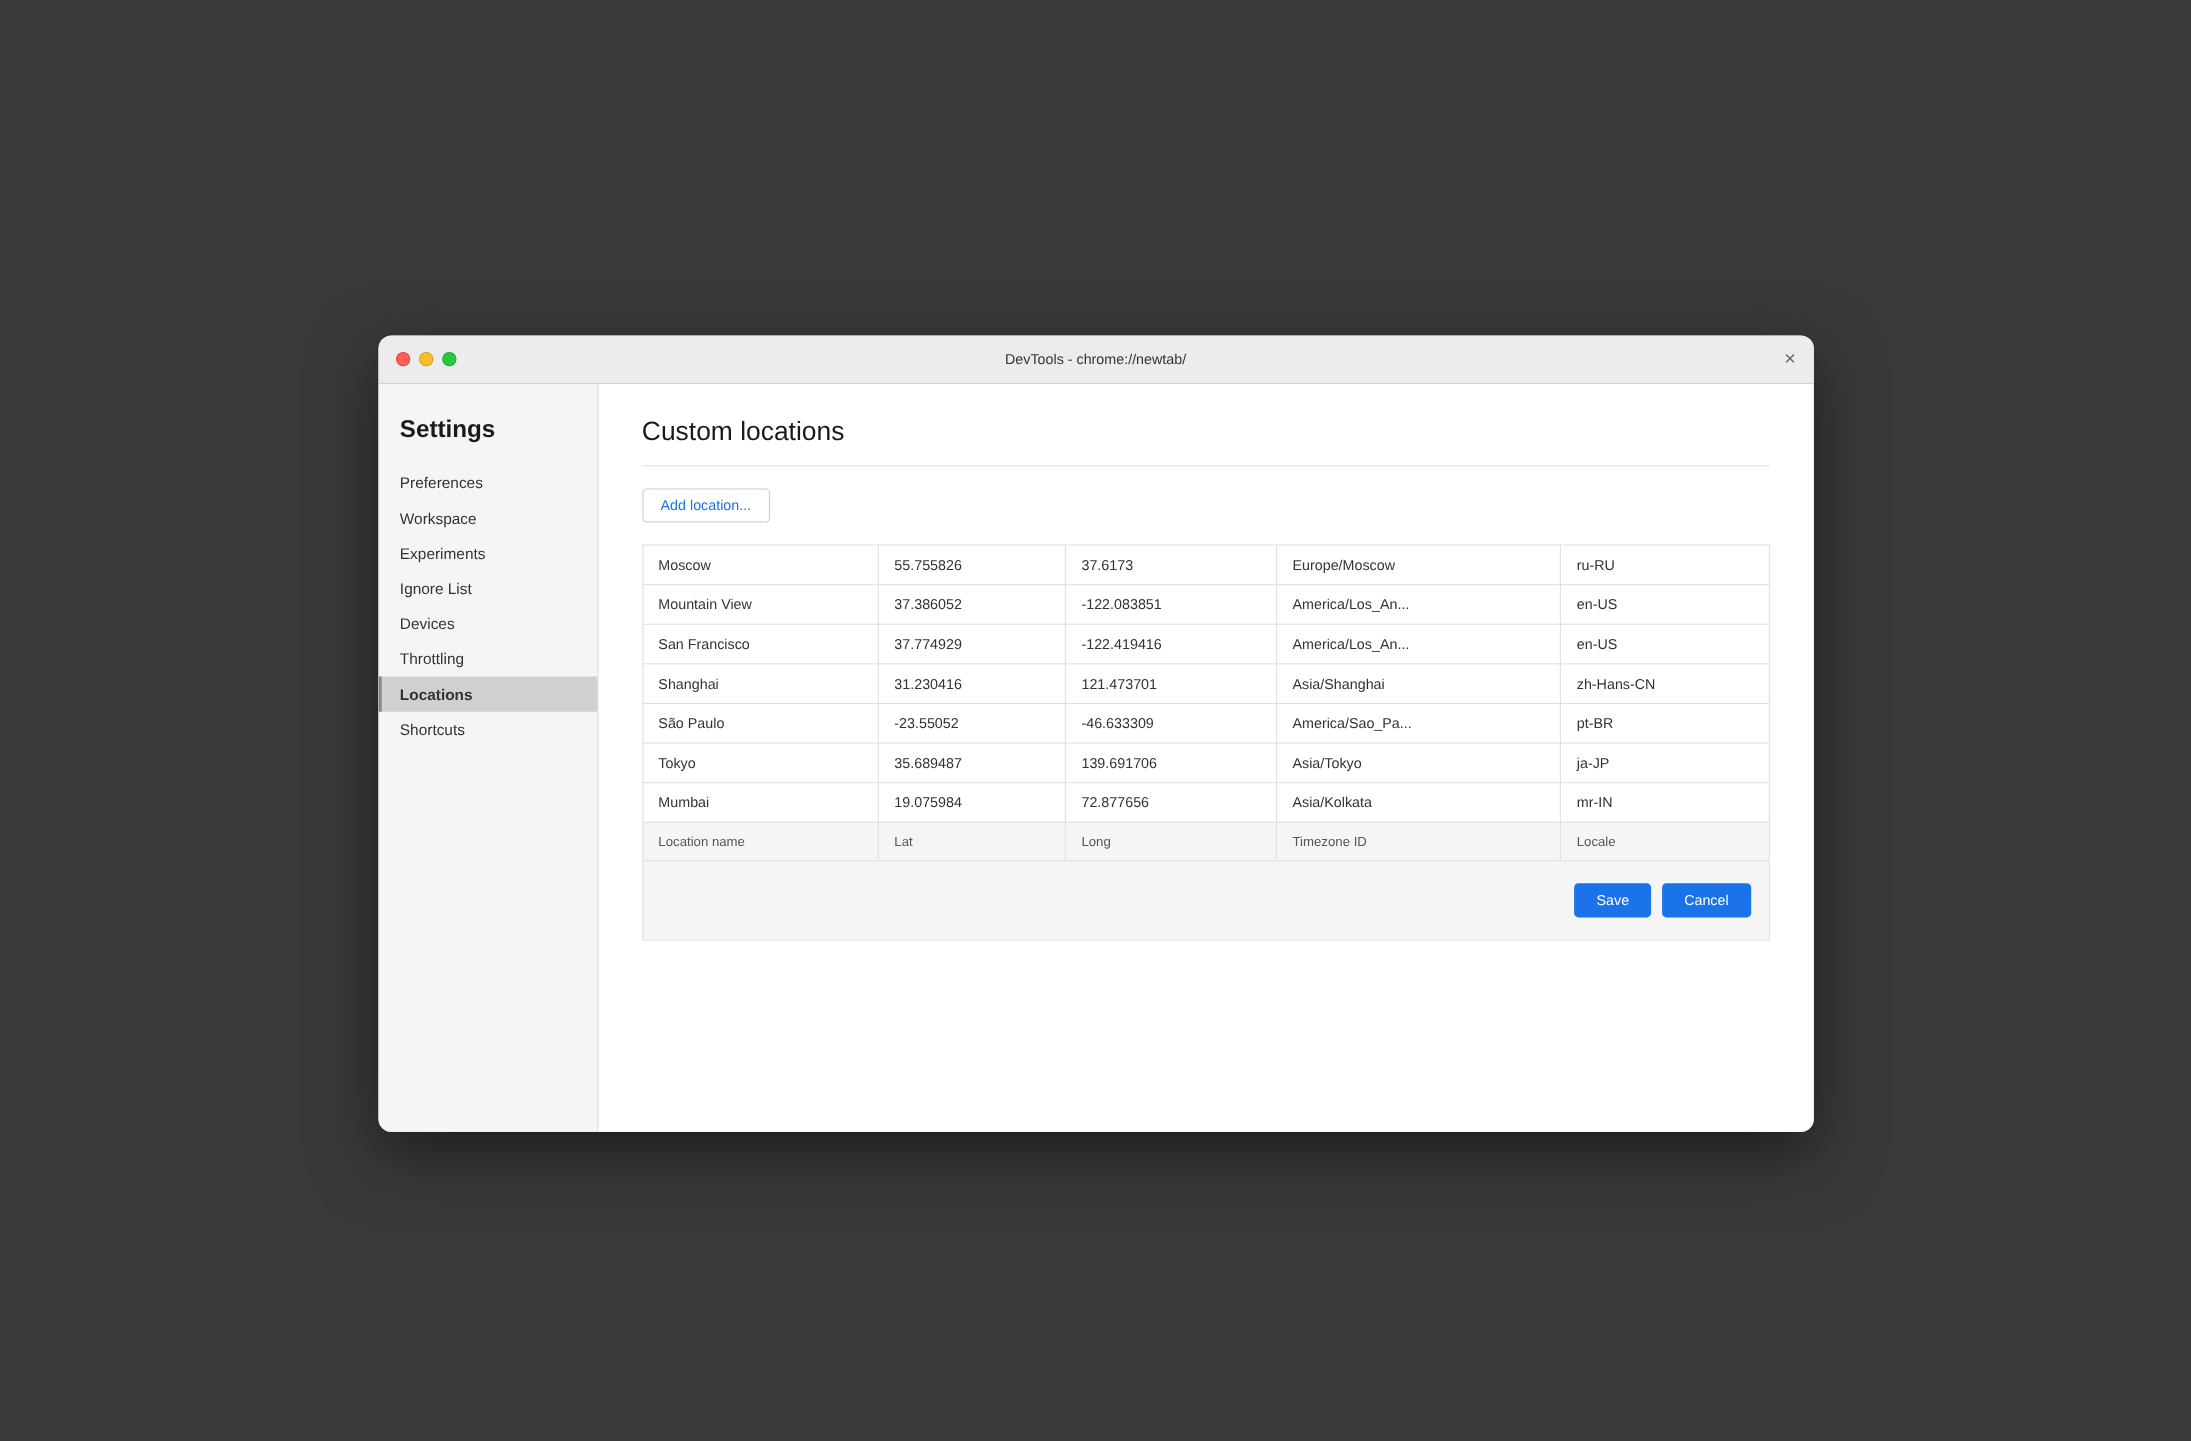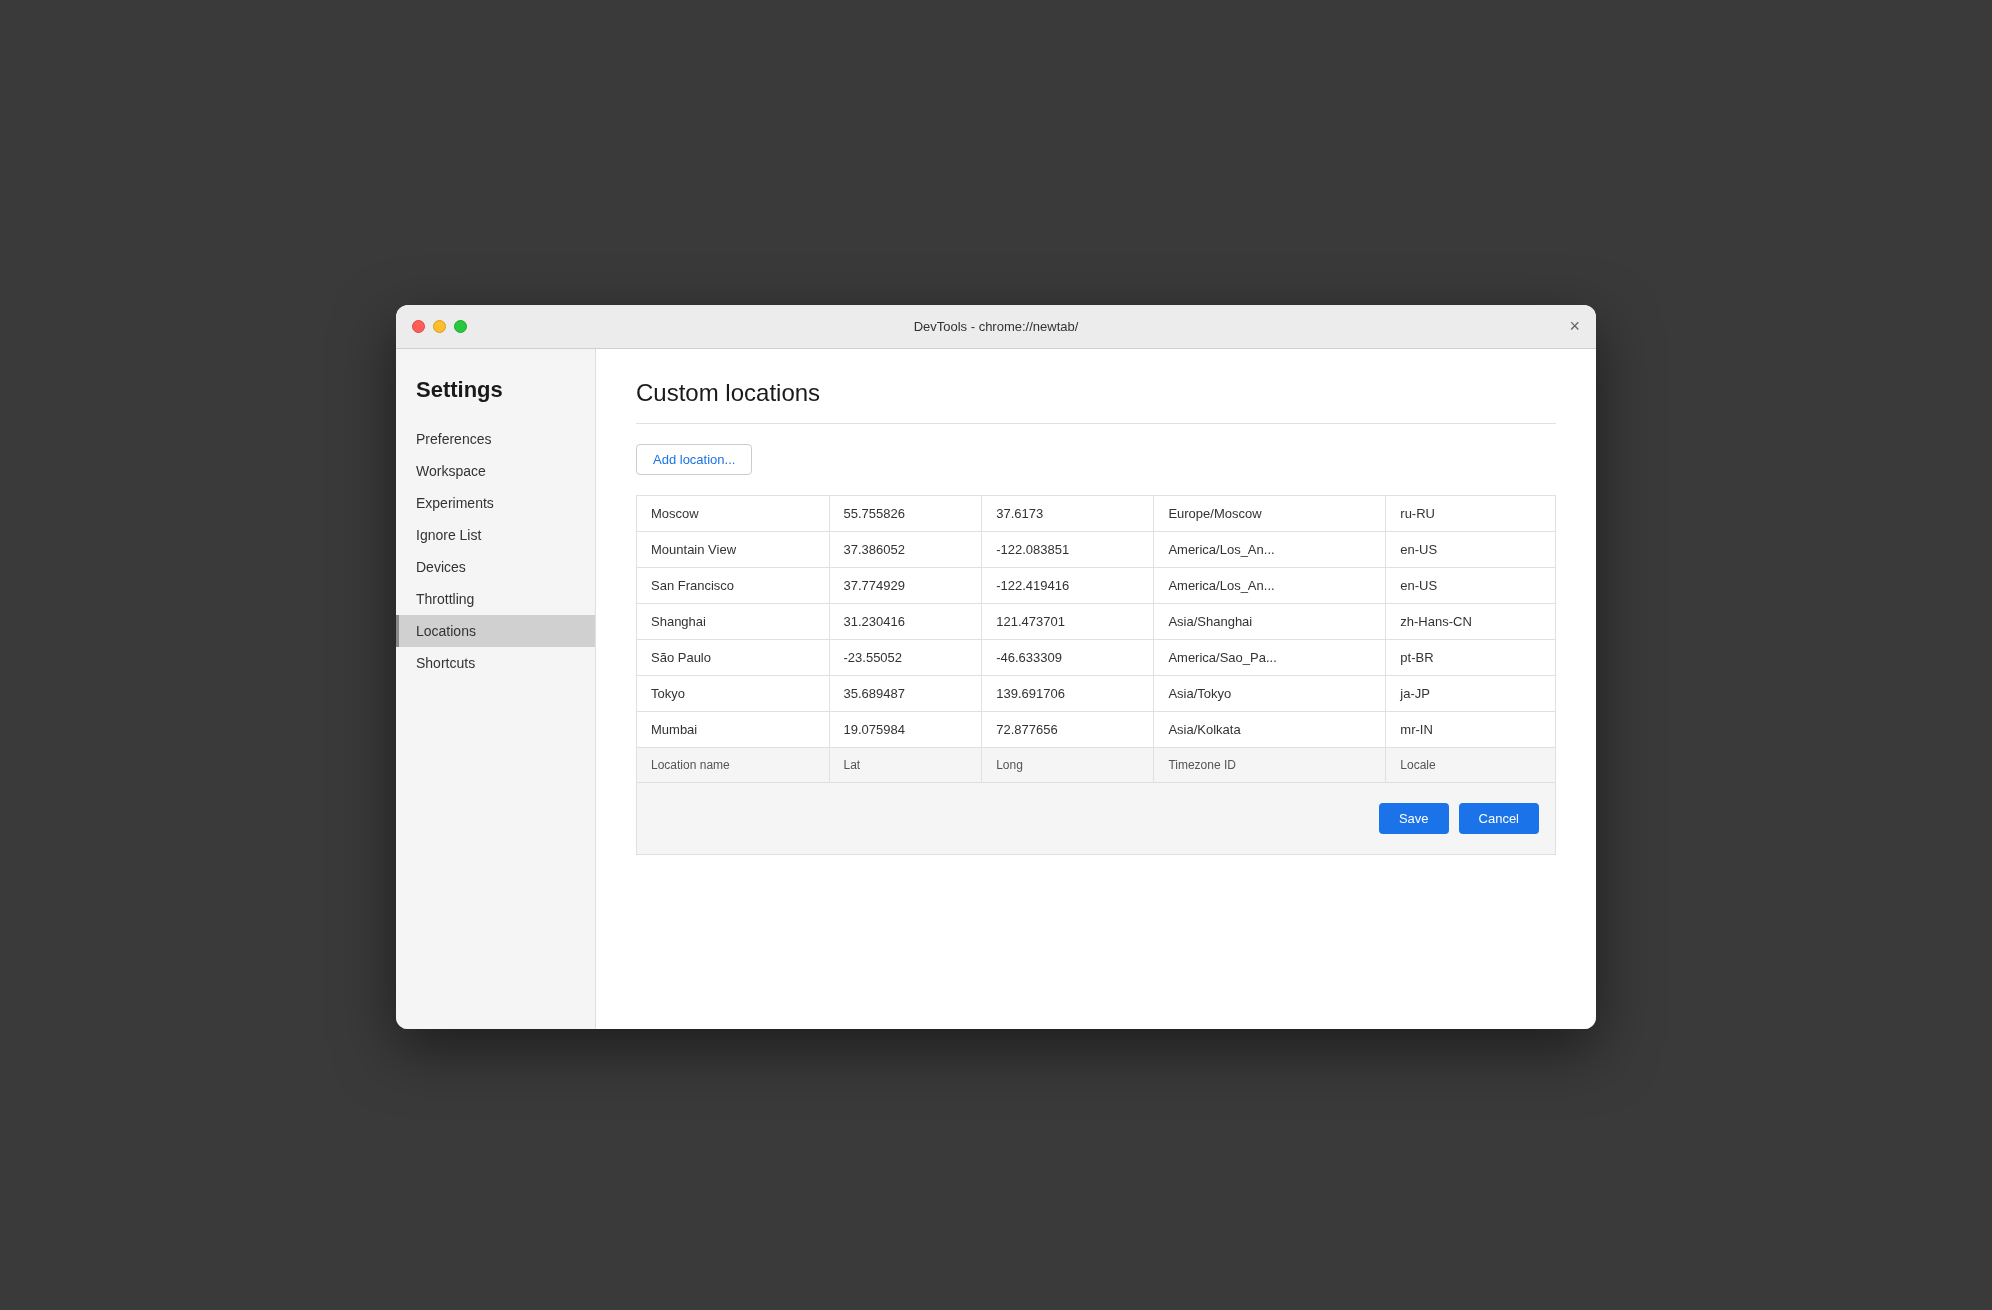--- a/index.html
+++ b/index.html
@@ -7,21 +7,21 @@
     body {
       background: #3a3a3a;
       display: flex;
       justify-content: center;
       align-items: center;
       min-height: 100vh;
       font-family: -apple-system, BlinkMacSystemFont, 'Segoe UI', sans-serif;
     }
 
     .window {
-      width: 1200px;
+      width: 1305px;
       background: #f5f5f5;
       border-radius: 12px;
       box-shadow: 0 20px 60px rgba(0,0,0,0.5);
       overflow: hidden;
       margin-top: 23px;
     }
 
     .titlebar {
       background: #ececec;
       height: 44px;
@@ -92,21 +92,21 @@
     .sidebar-item {
       padding: 8px 20px;
       font-size: 14px;
       color: #333;
       cursor: pointer;
       border-radius: 0;
     }
 
     .sidebar-item.active {
       background: #d0d0d0;
-      font-weight: 400;
+      font-weight: 700;
       border-left: 3px solid #888;
       padding-left: 17px;
     }
 
     .main {
       flex: 1;
       padding: 30px 40px;
       background: #fff;
     }
 

